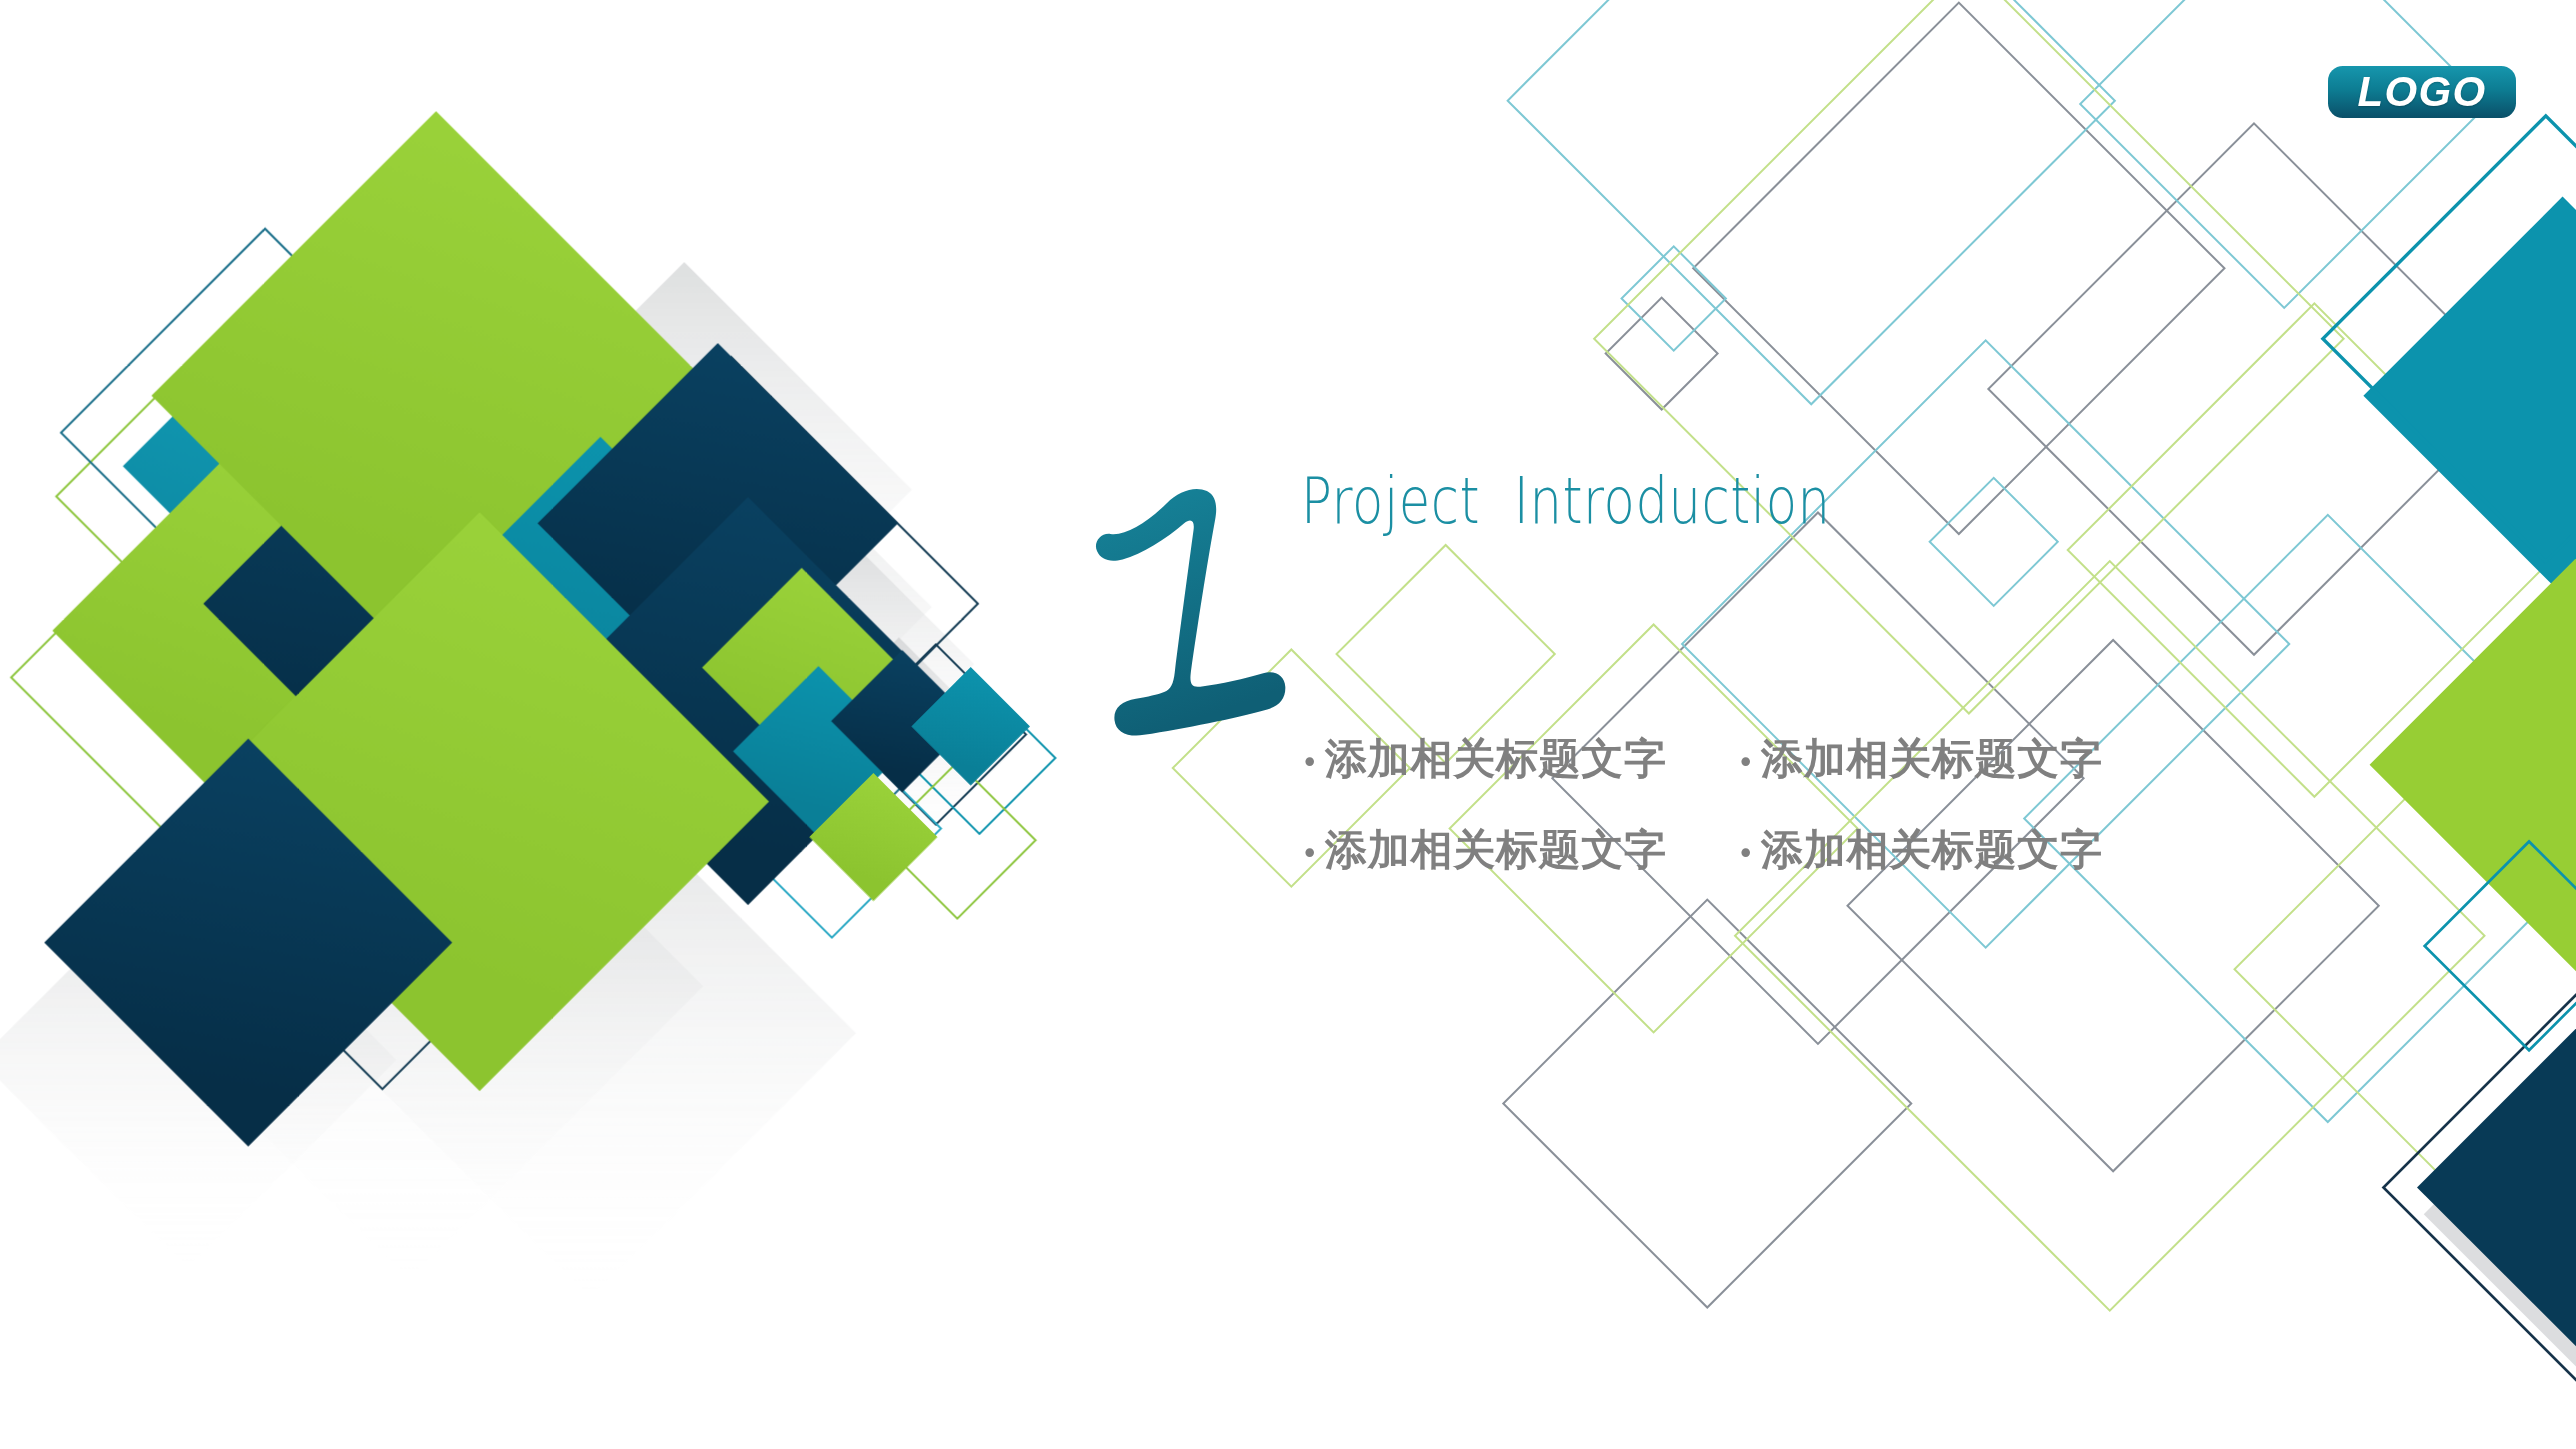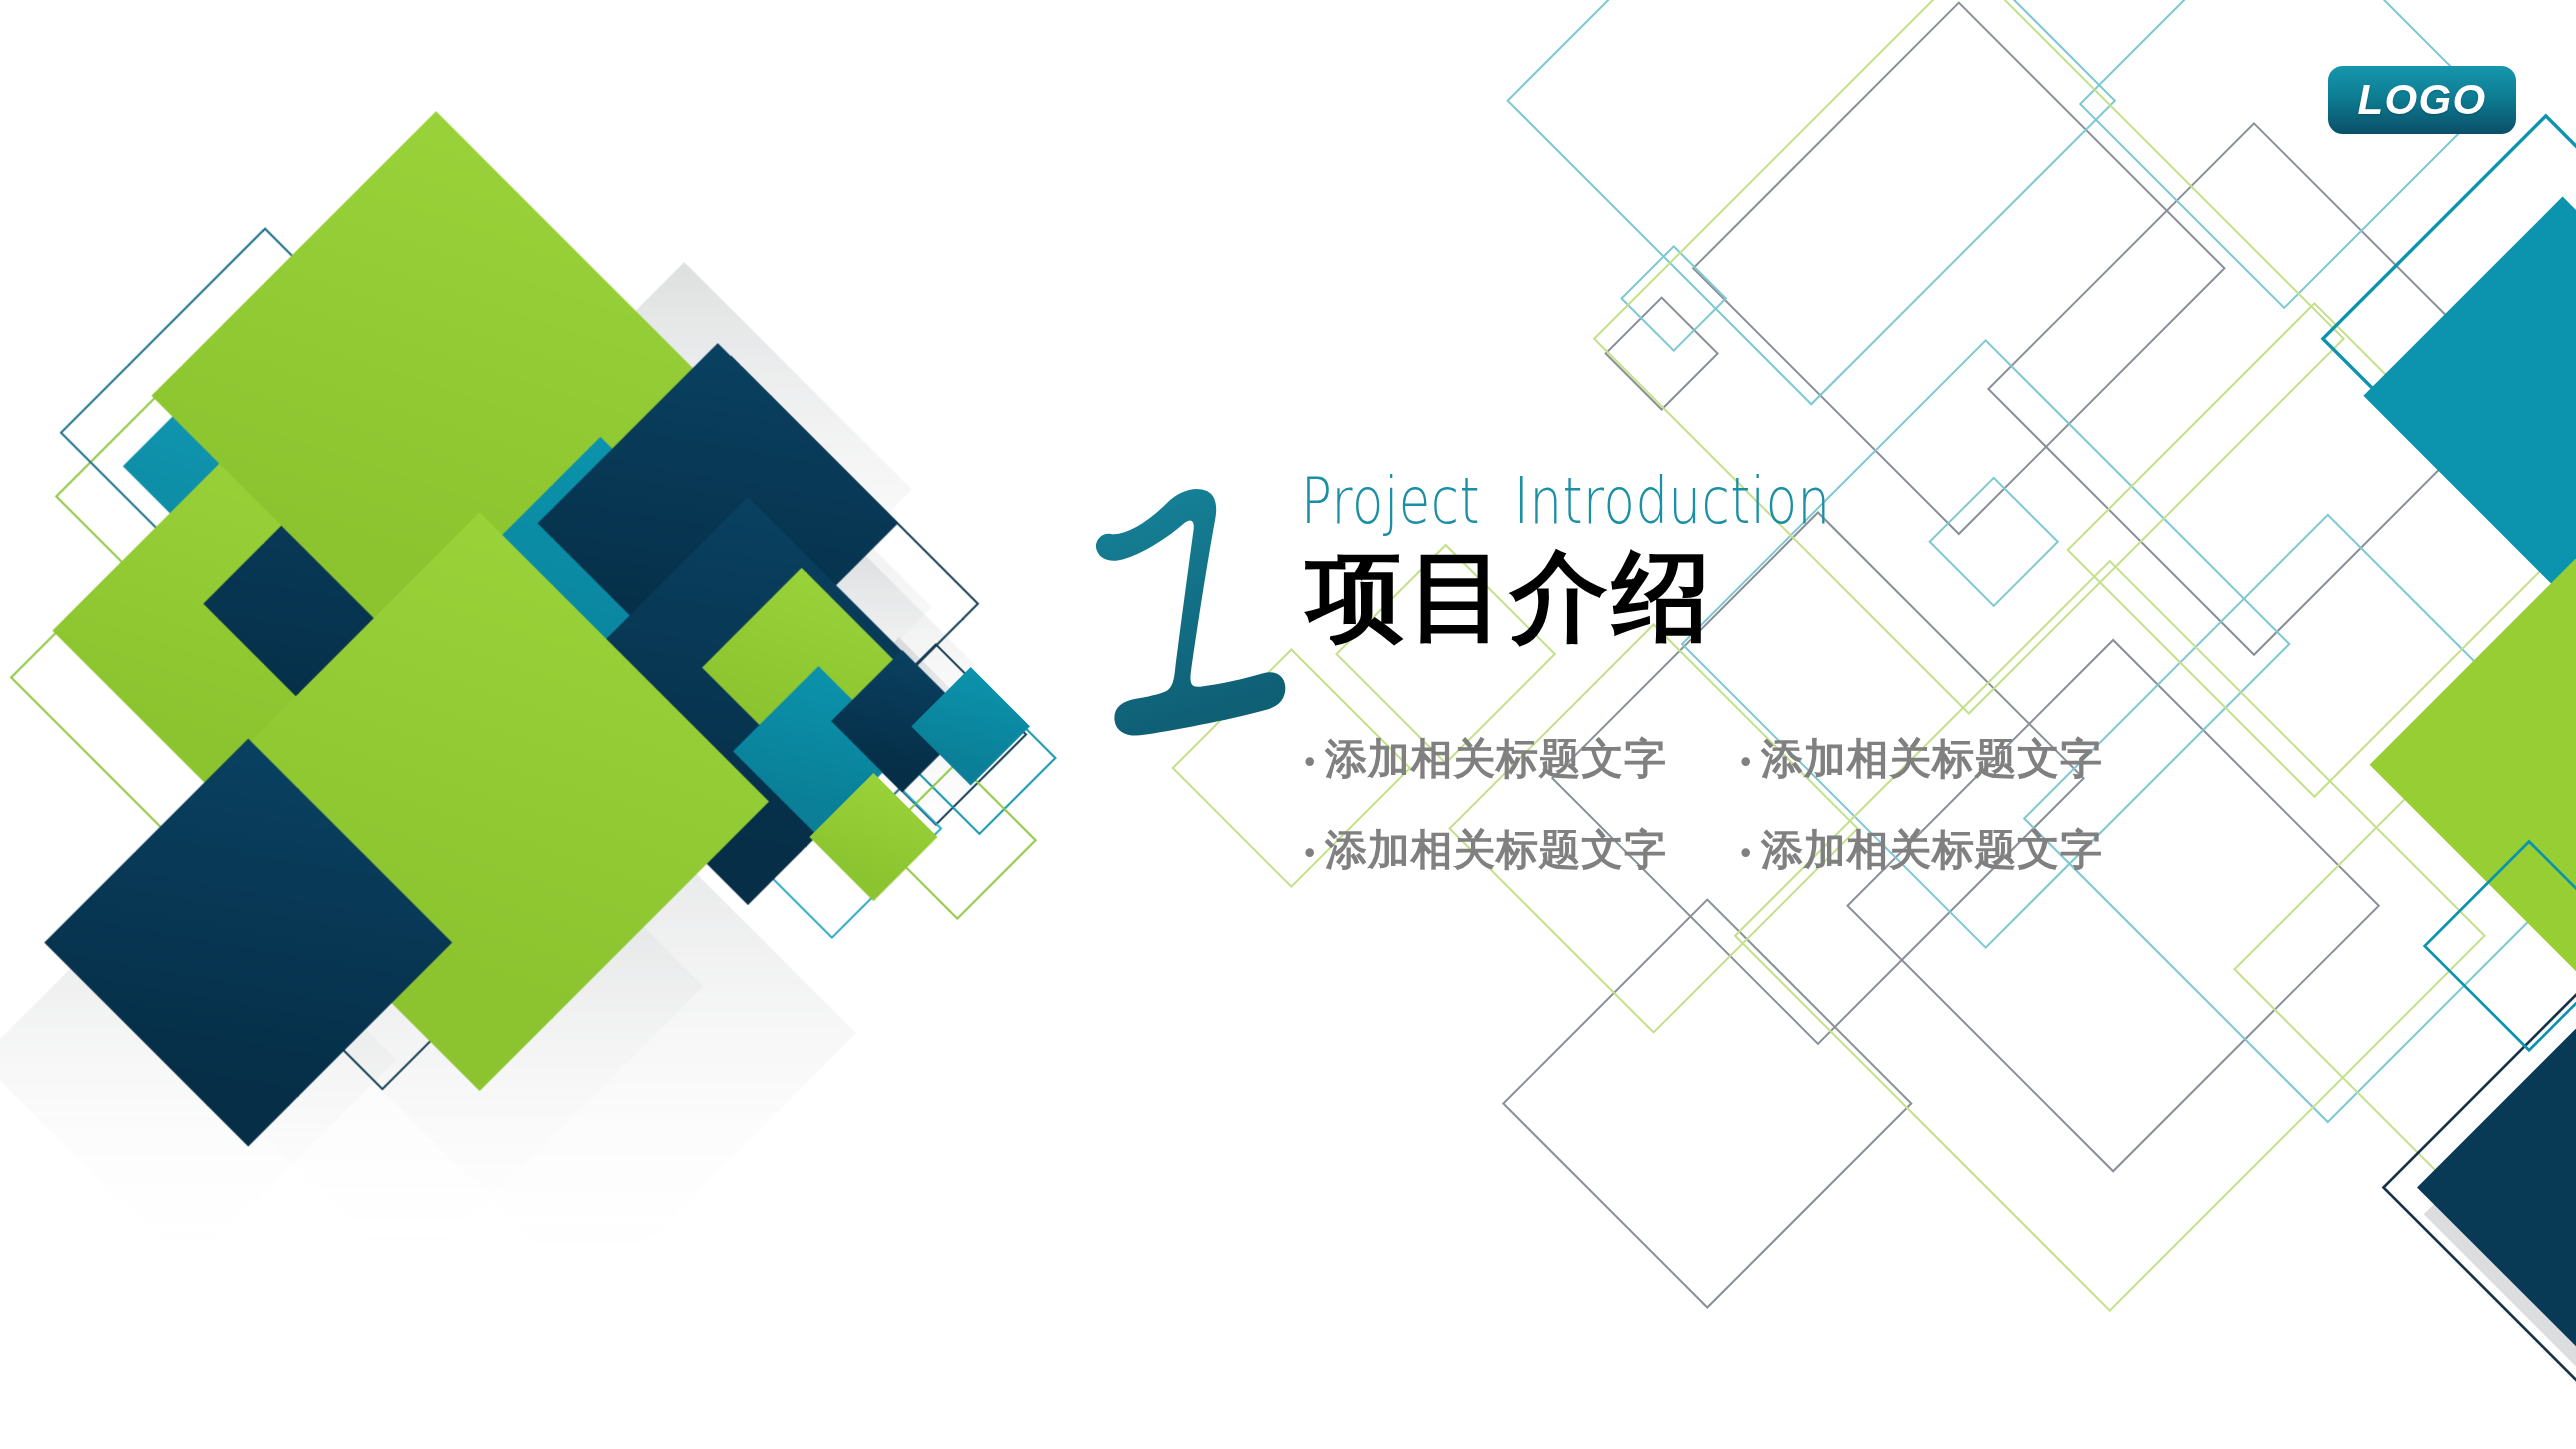--- a/index.html
+++ b/index.html
@@ -24,21 +24,21 @@
     width: 2576px;
     height: 1449px;
     pointer-events: none;
   }
   
   #logo-badge {
     position: absolute;
     left: 2328px;
     top: 66px;
     width: 188px;
-    height: 68px;
+    height: 52px;
     border-radius: 14.8px;
     background: linear-gradient(180deg, #1696ad 0%, #0d7d93 45%, #0a4f68 100%);
     display: flex;
     align-items: center;
     justify-content: center;
   }
   #logo-text {
     color: #ffffff;
     font-size: 42px;
     font-weight: bold;
@@ -275,21 +275,20 @@
                C 112 329, 126 326, 136 322
                C 146 318, 150 310, 152 292
                C 161 220, 173 132, 180 80
                C 182 66, 176 62, 166 70
                C 138 94, 104 116, 74 124
                C 56 129, 42 125, 36 112 Z" fill="url(#numGrad)"></path>
     </svg>
 
     <div id="eyebrow">Project  Introduction</div>
 
-    <div id="main-title">项目介绍</div>
 
     <div id="bullets">
       <div class="bullet-item">
         <span class="bullet-dot">•</span>
         <span class="bullet-label">添加相关标题文字</span>
       </div>
       <div class="bullet-item">
         <span class="bullet-dot">•</span>
         <span class="bullet-label">添加相关标题文字</span>
       </div>

